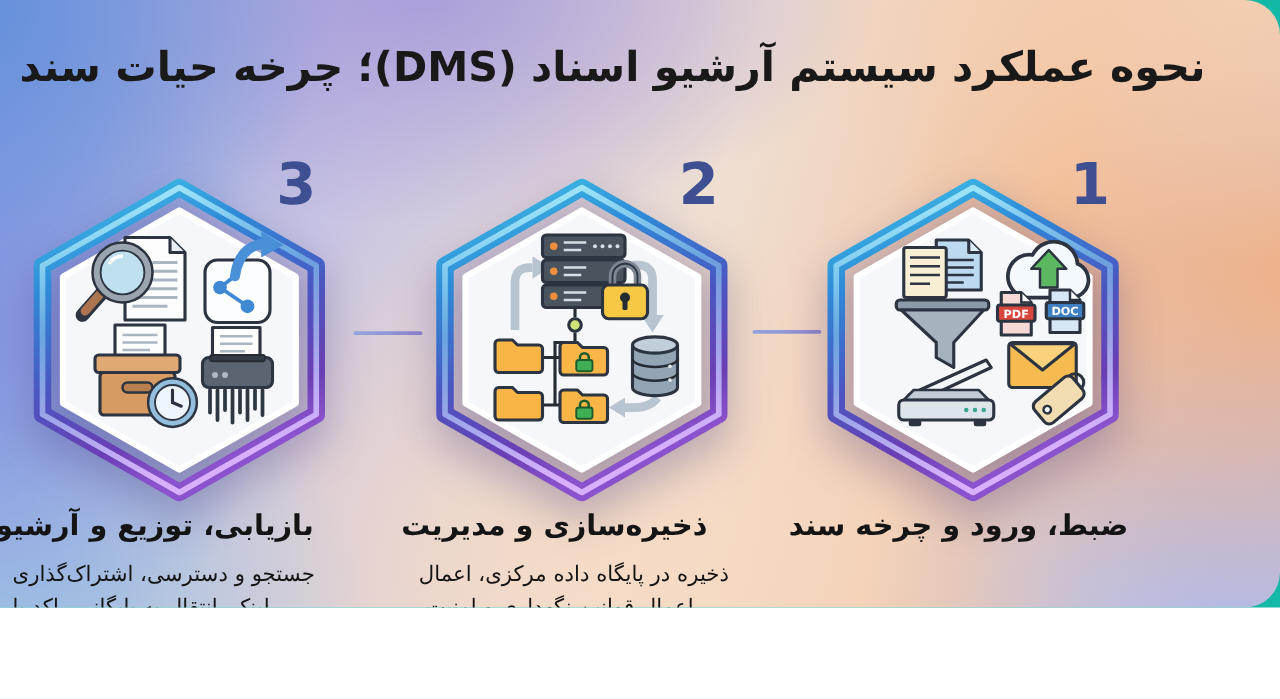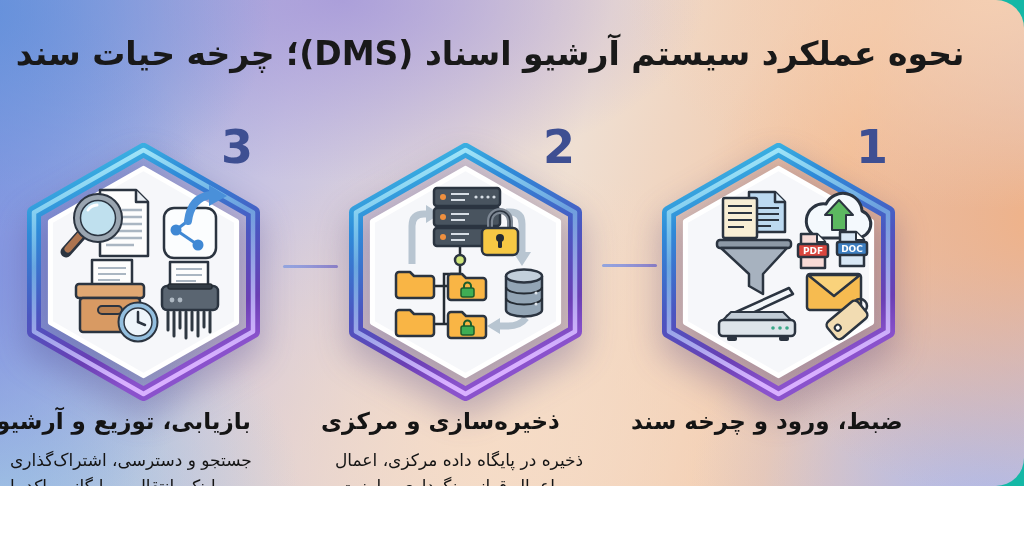--- a/index.html
+++ b/index.html
@@ -296,21 +296,21 @@
               <line x1="184" y1="170" x2="184" y2="190"></line>
           </g>
         </g>
       </svg>
     </div>
 
     <div class="caption" id="cap1">
       <h2>ضبط، ورود و چرخه سند</h2>
     </div>
     <div class="caption" id="cap2">
-      <h2>ذخیره‌سازی و مرکزی</h2>
+      <h2>ذخیره‌سازی و مدیریت</h2>
       <p>ذخیره در پایگاه داده مرکزی، اعمال
 اعمال قوانین نگهداری و امنیت،
 پشتیبان‌گیری</p>
     </div>
     <div class="caption" id="cap3">
       <h2>بازیابی، توزیع و آرشیو</h2>
       <p>جستجو و دسترسی، اشتراک‌گذاری
 لینک، انتقال به بایگانی راکد یا
 معدوم‌سازی</p>
     </div>

